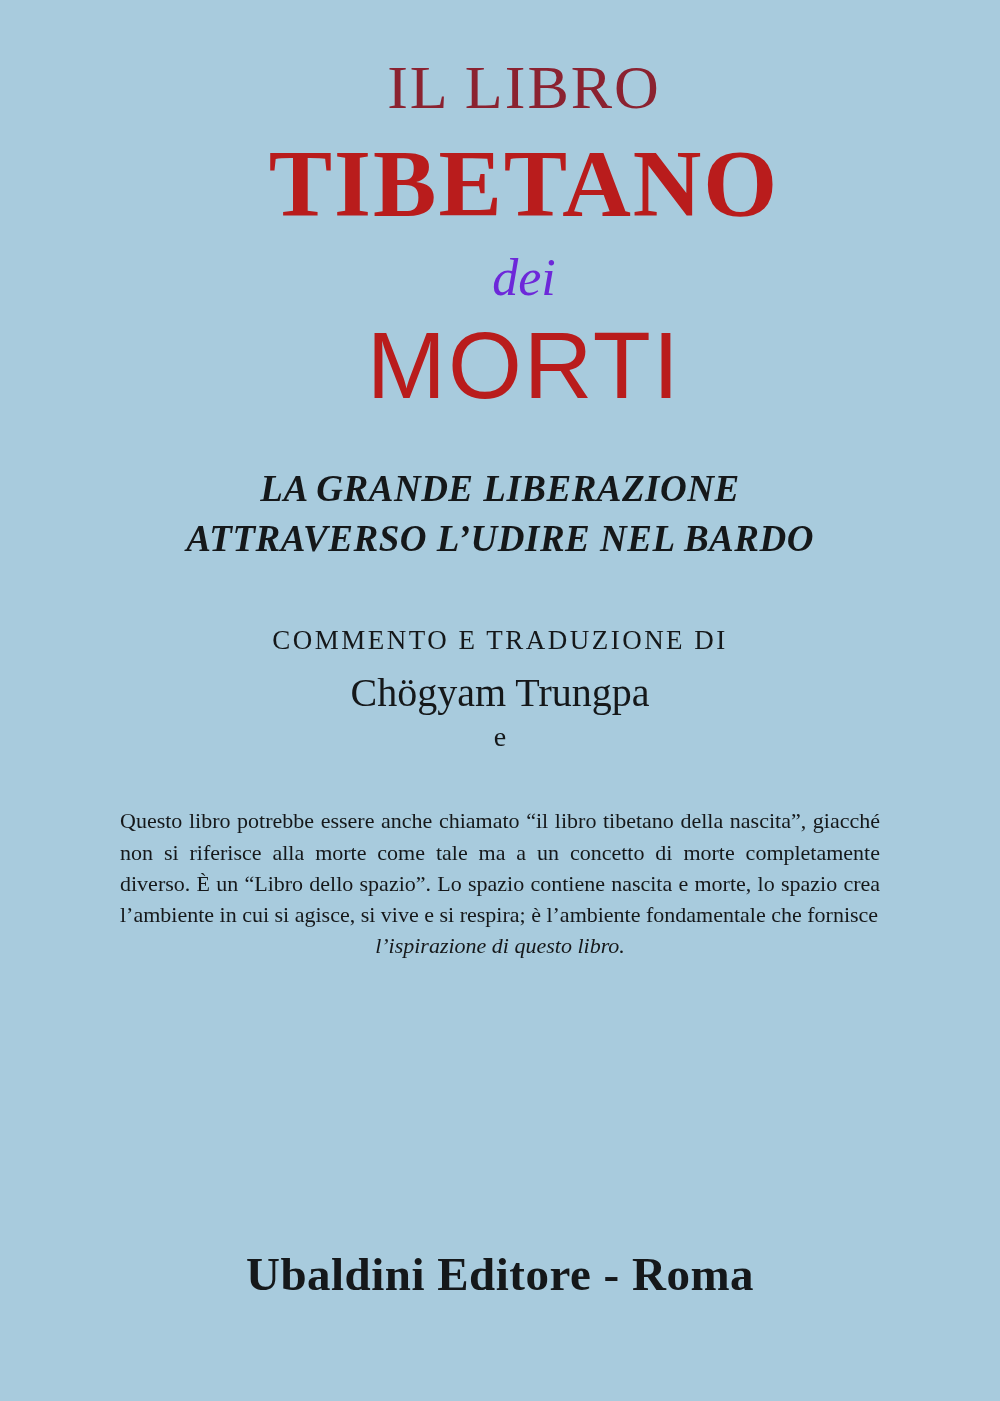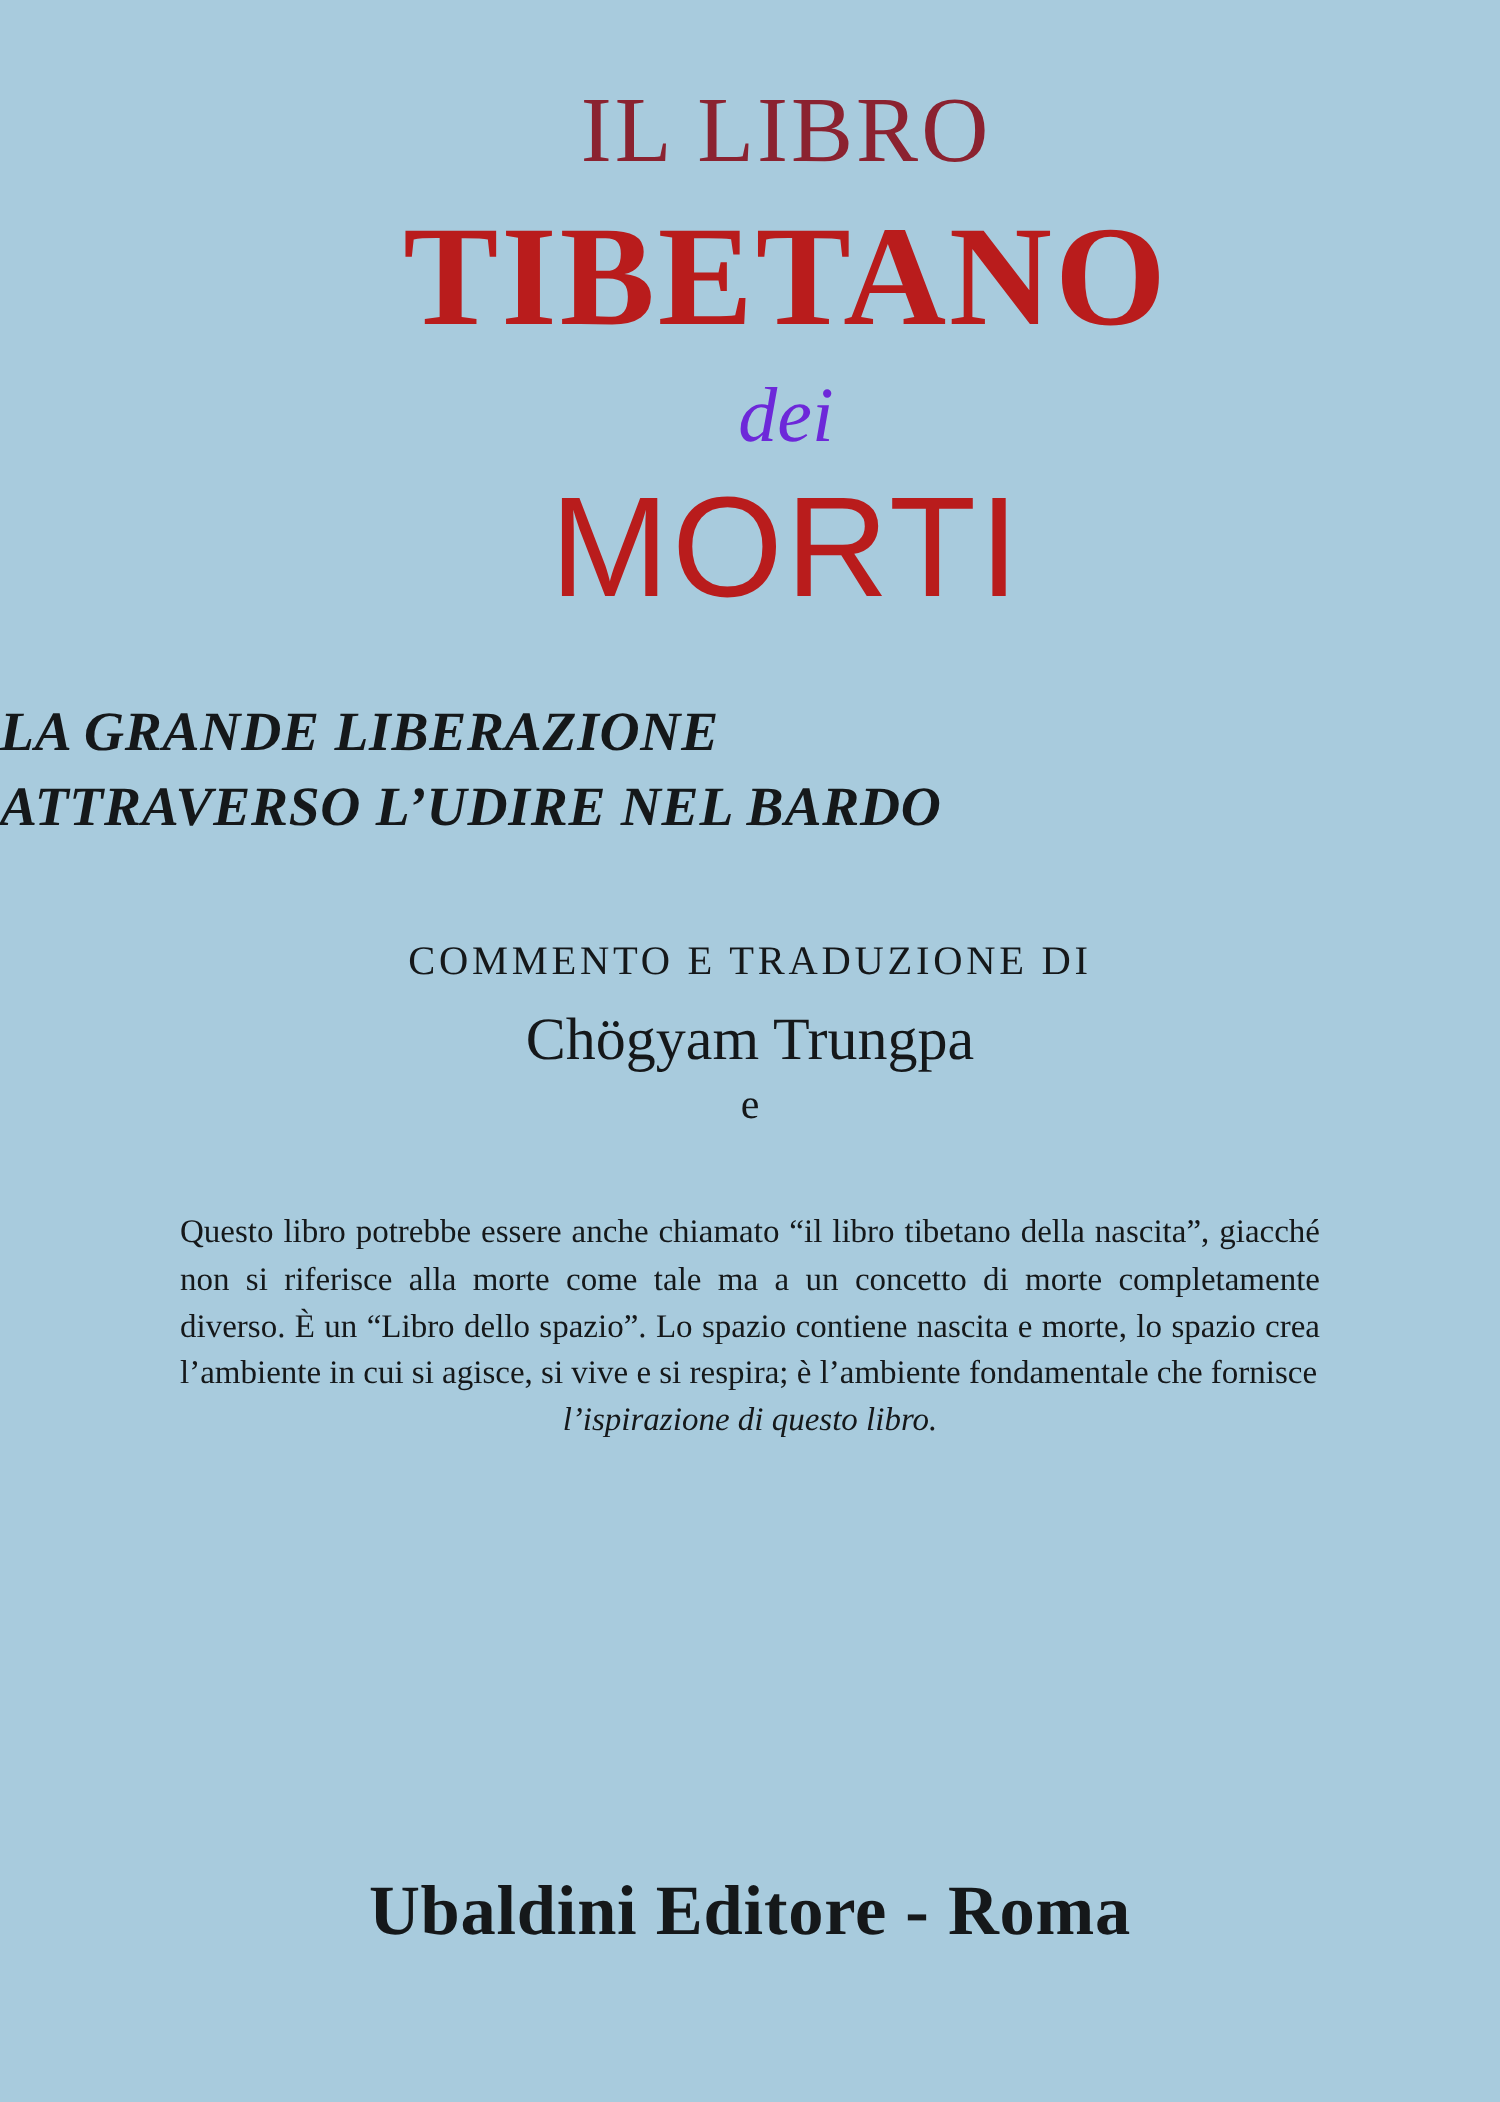--- a/index.html
+++ b/index.html
@@ -59,21 +59,21 @@
     font-family: Liberation Sans, sans-serif;
     color: #b91c1c;
     font-size: 95px;
     letter-spacing: 2px;
     line-height: 1.05;
     margin-top: 10px;
     font-weight: normal;
   }
   .subtitle {
     width: 100%;
-    text-align: left;
+    text-align: center;
     margin-top: 48px;
     font-family: "Liberation Serif", serif;
     font-style: italic;
     font-weight: bold;
     font-size: 37px;
     letter-spacing: 0.5px;
     line-height: 1.35;
     color: #15181a;
   }
   .credit-label {

